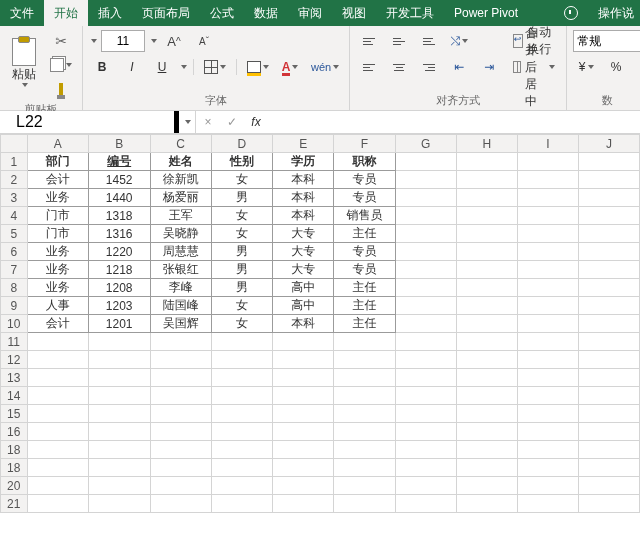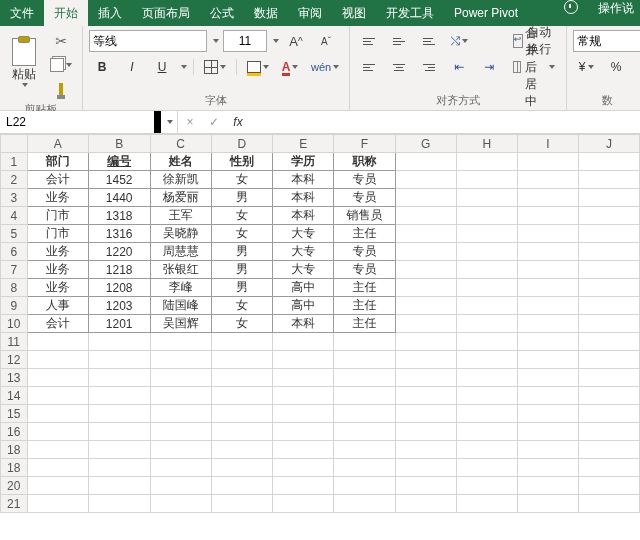--- a/index.html
+++ b/index.html
@@ -1,20 +1,20 @@
 <!DOCTYPE html>
 <html><head>
 <meta charset="utf-8">
 <style>
 html,body{margin:0;padding:0;font-family:"Microsoft YaHei","Segoe UI",sans-serif;font-size:12px;color:#333;background:#fff;overflow:hidden}
 .app{width:640px;height:540px;display:flex;flex-direction:column;background:#737373}
 .tabs{display:flex;background:#217346;color:#fff;height:26px;align-items:stretch;font-size:12px}
 .tab{padding:0 10px;display:flex;align-items:center;cursor:pointer;white-space:nowrap}
 .tab.active{background:#f3f2f1;color:#217346}
-.tab.hint{margin-left:auto;display:flex;align-items:flex-start;gap:20px;padding-right:6px}
+.tab.hint{margin-left:auto;display:flex;align-items:center;gap:20px;padding-right:6px}
 .bulb{width:12px;height:12px;border:1px solid #fff;border-radius:50%;position:relative}
 .bulb::after{content:"";position:absolute;left:4px;top:3px;width:2px;height:4px;background:#fff}
 .ribbon{display:flex;background:#f3f2f1;border-bottom:1px solid #d4d4d4;height:84px}
 .group{border-right:1px solid #d4d4d4;display:flex;flex-direction:column;justify-content:space-between;padding:4px 6px 2px}
 .group-label{text-align:center;color:#666;font-size:11px;padding-top:2px}
 .row{display:flex;align-items:center;gap:4px}
 .col{display:flex;flex-direction:column;gap:2px}
 .btn{display:inline-flex;align-items:center;justify-content:center;min-width:18px;height:20px;padding:0 3px;cursor:pointer;border:1px solid transparent}
 .caret{width:0;height:0;border-left:3px solid transparent;border-right:3px solid transparent;border-top:4px solid #666;margin-left:2px}
 .paste-big{display:flex;flex-direction:column;align-items:center;width:36px;height:58px;cursor:pointer}
@@ -37,21 +37,21 @@
 .Aclr{font-weight:bold;position:relative;color:#d13438}
 .Aclr::after{content:"";position:absolute;left:0;right:0;bottom:-2px;height:3px;background:#d13438}
 .align-ic{display:inline-flex;flex-direction:column;gap:2px}
 .align-ic span{display:block;height:1px;background:#555}
 .wrap-ic{width:14px;height:12px;border:1px solid #888;position:relative}
 .wrap-ic::after{content:"↩";position:absolute;right:1px;top:-1px;font-size:9px;color:#2b579a}
 .merge-ic{width:16px;height:10px;border:1px solid #888;background:linear-gradient(#888,#888) center/1px 100% no-repeat}
 .numfmt{width:60px}
 .pct{font-size:12px}
 .namebox-row{display:flex;align-items:center;background:#fff;border-bottom:1px solid #d4d4d4;height:22px}
-.namebox{width:142px;border:none;border-right:7px solid #000000;height:100%;padding:0 6px;font-size:12px}
+.namebox{width:142px;border:none;border-right:5px solid #000000;height:100%;padding:0 16px;font-size:16px}
 .nb-caret{width:16px;display:flex;justify-content:center;border-right:1px solid #d4d4d4;height:100%;align-items:center;cursor:pointer}
 .fx-btn{width:24px;text-align:center;color:#999;cursor:pointer}
 .fx-btn.fx{color:#333;font-style:italic}
 .formula{flex:1;border:none;height:100%;padding:0 4px}
 .grid-wrap{flex:1;overflow:auto;background:#fff;position:relative}
 table.sheet{border-collapse:collapse;table-layout:fixed}
 .sheet th,.sheet td{border:1px solid #d4d4d4;height:17px;padding:0;font-size:12px;text-align:center;background:#fff}
 .sheet thead th{background:#f3f2f1;color:#555;font-weight:normal;position:sticky;top:0}
 .sheet .rowhdr{background:#f3f2f1;color:#555;width:26px;position:sticky;left:0}
 .sheet thead th.corner{width:26px;background:#f3f2f1}
@@ -99,21 +99,20 @@
               <span class="brush-ic"></span>
             </div>
         </div>
       </div>
       <div class="group-label">剪贴板</div>
     </div>
 
     <div class="group">
       <div class="col" style="gap:4px">
         <div class="row">
-          <input class="fake font-name" value="等线" style="">
           <span class="caret"></span>
           <input class="fake font-size" value="11" style="">
           <span class="caret"></span>
           <span class="btn sz-btn"><span style="font-size:13px">A</span>^</span>
           <span class="btn sz-btn"><span style="font-size:10px">A</span>ˇ</span>
         </div>
         <div class="row">
           <span class="btn bold">B</span>
           <span class="btn italic">I</span>
           <span class="btn underline">U</span>

